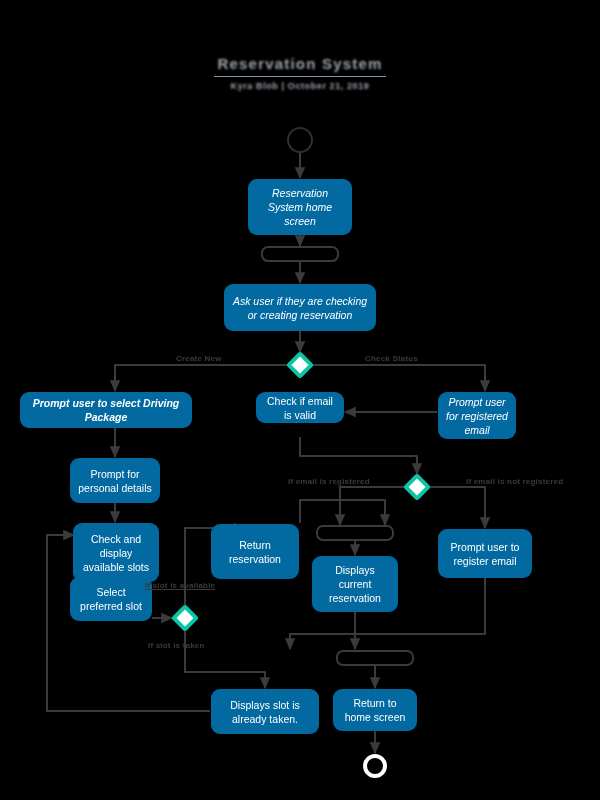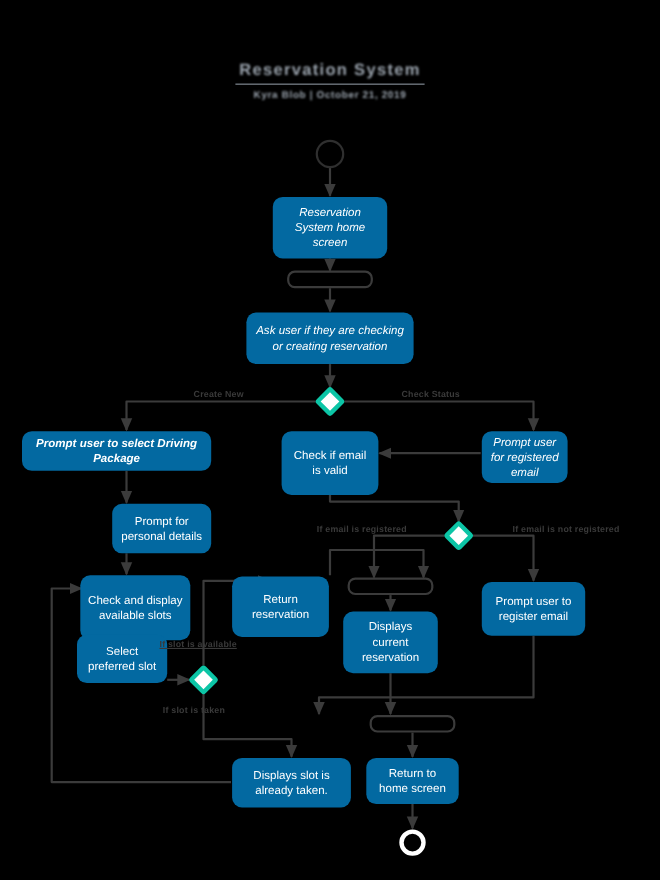--- a/index.html
+++ b/index.html
@@ -202,32 +202,32 @@
 
   <div class="node italic" style="left:224px; top:284px; width:152px; height:47px;">Ask user if they are checking or creating reservation</div>
 
   <div class="diamond" style="left:290px; top:355px; width:20px; height:20px;"></div>
 
   <div class="edge-label" style="left:176px; top:354px;">Create New</div>
   <div class="edge-label" style="left:365px; top:354px;">Check Status</div>
 
   <div class="node italic" style="left:20px; top:392px; width:172px; height:36px;font-weight:bold;">Prompt user to select Driving Package</div>
 
-  <div class="node" style="left:256px; top:392px; width:88px; height:58px;">Check if email is valid</div>
+  <div class="node" style="left:256px; top:392px; width:88px; height:31px;">Check if email is valid</div>
 
   <div class="node italic" style="left:438px; top:392px; width:78px; height:47px;">Prompt user for registered email</div>
 
-  <div class="node" style="left:70px; top:458px; width:90px; height:45px;margin-left:32px;">Prompt for personal details</div>
+  <div class="node" style="left:70px; top:458px; width:90px; height:45px;">Prompt for personal details</div>
 
   <div class="diamond" style="left:407px; top:477px; width:20px; height:20px;"></div>
 
   <div class="edge-label" style="left:288px; top:477px;">If email is registered</div>
   <div class="edge-label" style="left:466px; top:477px;">If email is not registered</div>
 
-  <div class="node" style="left:73px; top:523px; width:100px; height:59px;">Check and display available slots</div>
+  <div class="node" style="left:73px; top:523px; width:86px; height:59px;">Check and display available slots</div>
 
   <div class="node" style="left:211px; top:524px; width:88px; height:55px;">Return reservation</div>
 
   <div class="bar" style="left:316px; top:525px; width:78px; height:16px;"></div>
 
   <div class="node" style="left:312px; top:556px; width:86px; height:56px;">Displays current reservation</div>
 
   <div class="node" style="left:438px; top:529px; width:94px; height:49px;">Prompt user to register email</div>
 
   <div class="node" style="left:70px; top:577px; width:82px; height:44px;">Select preferred slot</div>

